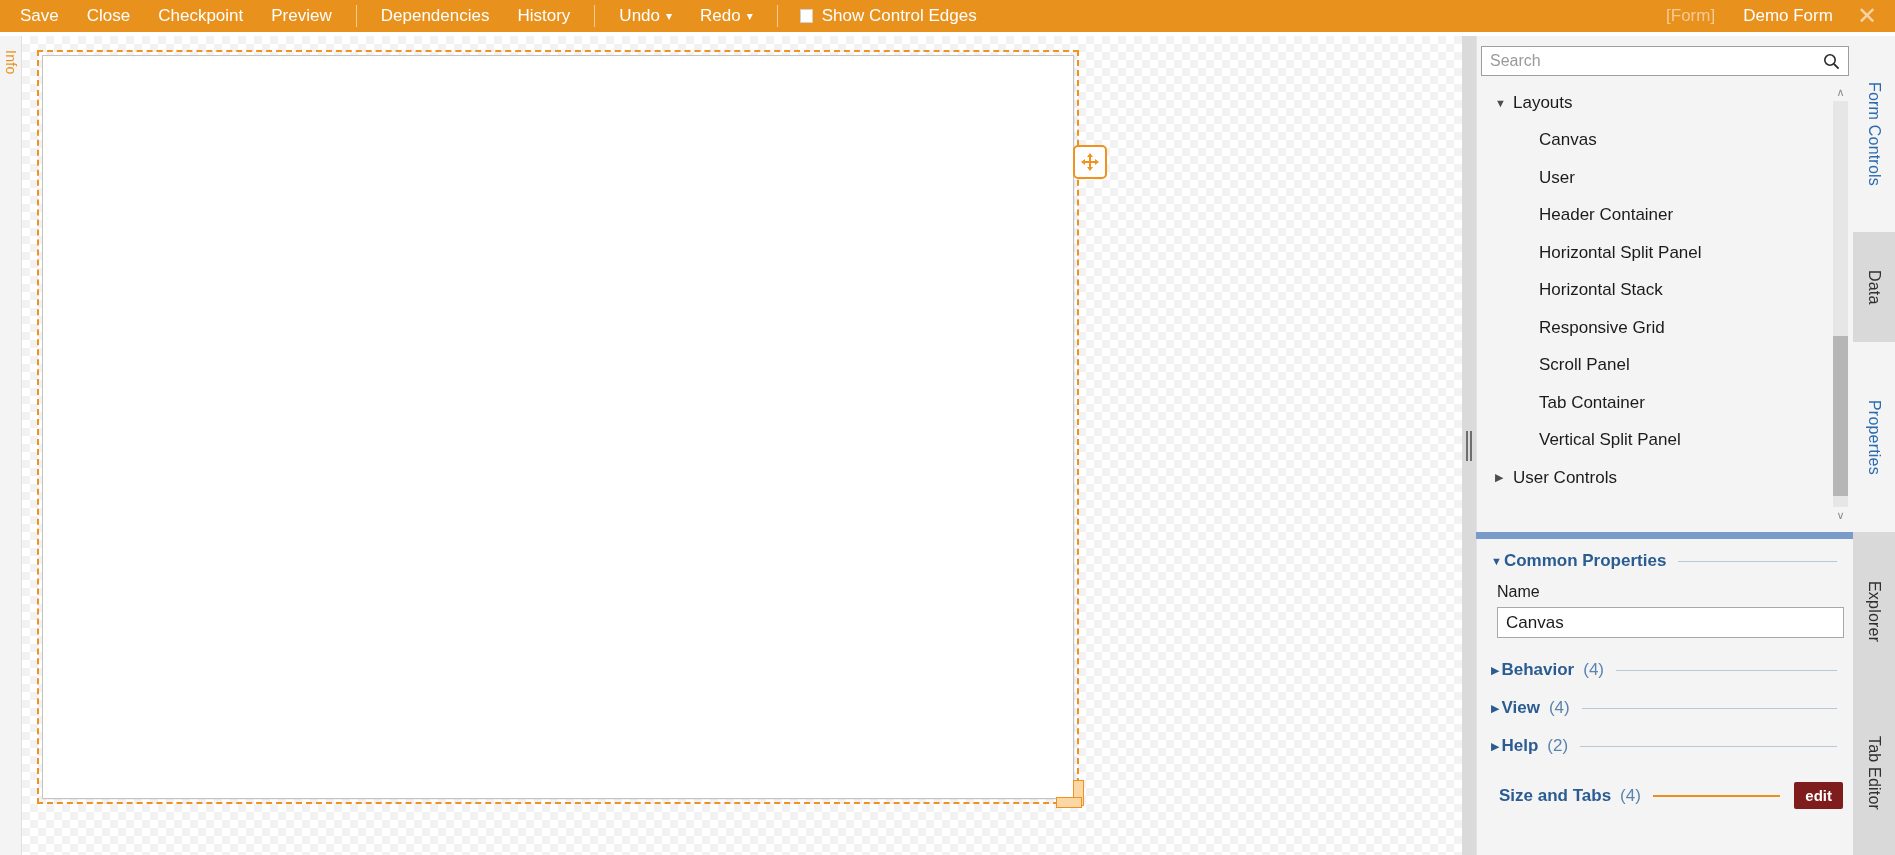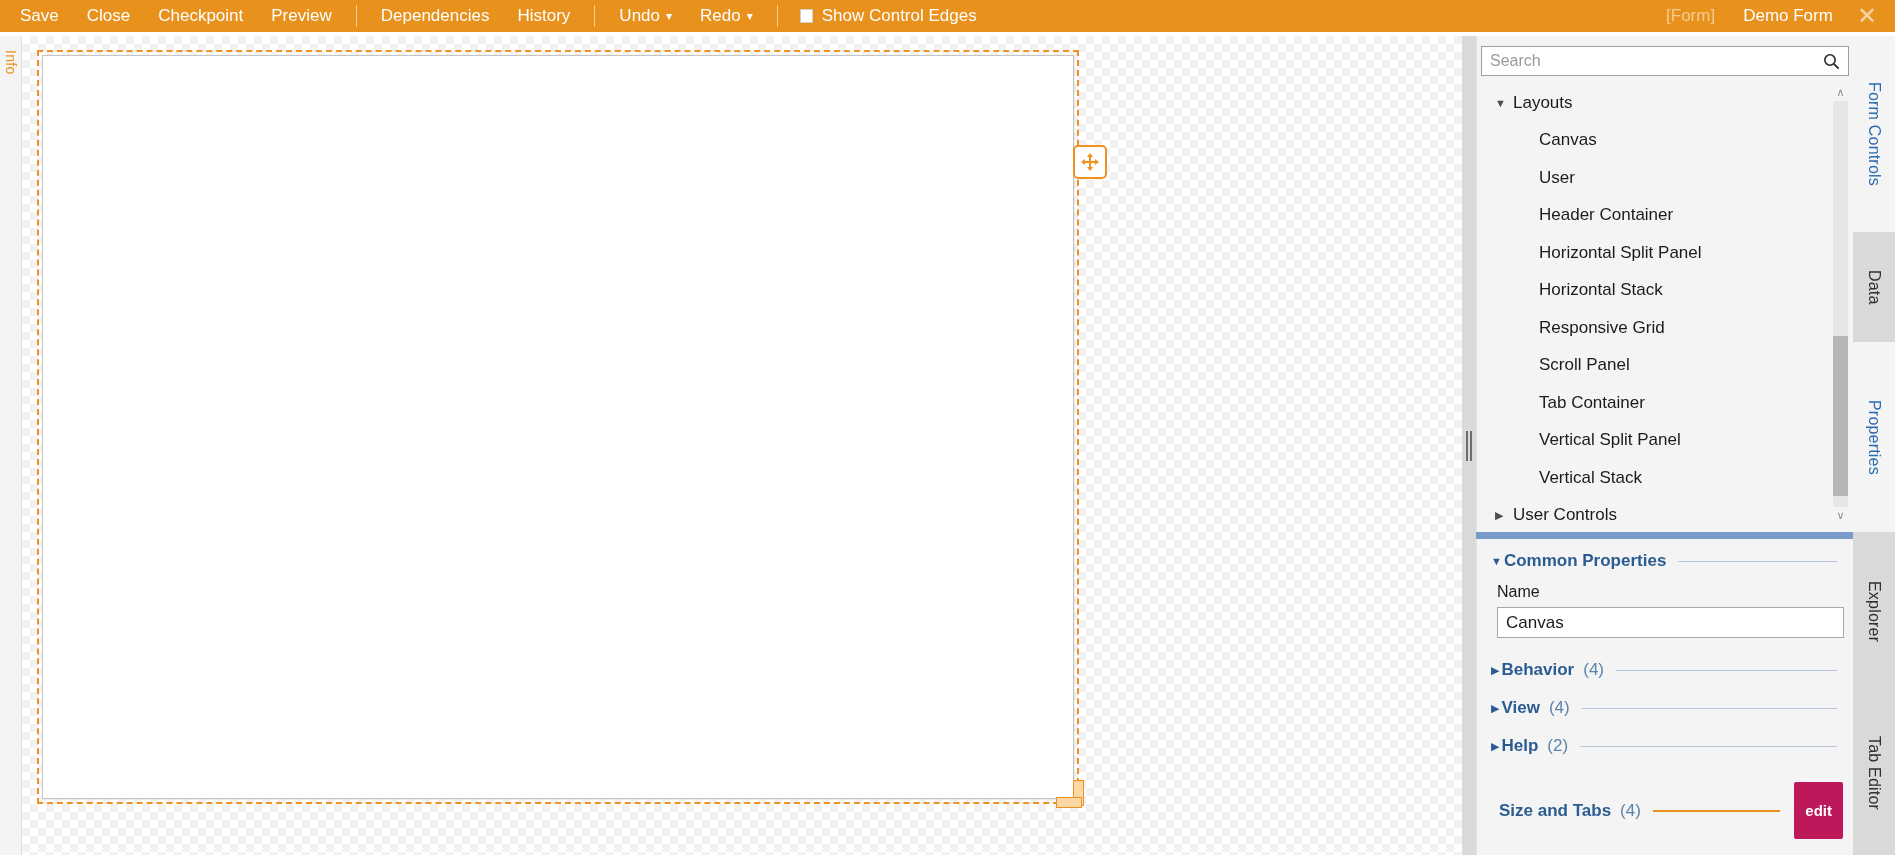--- a/index.html
+++ b/index.html
@@ -288,24 +288,24 @@
     display: block;
     width: 347px; height: 31px;
     background: #ffffff;
     border: 1px solid #a8a8a8;
     font-size: 17px; color: #1b1b1b;
     padding: 0 8px; margin-left: 6px; outline: none;
     font-family: "Liberation Sans", sans-serif;
   }
   .row-sizetabs { margin-top: 26px; }
   .edit-btn {
-    background: #be185d; color: #ffffff;
+    background: #7f1d1d; color: #ffffff;
     font-size: 15px; font-weight: bold;
     border: 0; border-radius: 2px;
-    padding: 20px 11px; cursor: pointer;
+    padding: 5px 11px; cursor: pointer;
     font-family: "Liberation Sans", sans-serif;
     margin-left: 8px;
   }
 
   
   .rail-tab {
     position: absolute; left: 0; width: 42px;
     writing-mode: vertical-rl;
     font-size: 16px; cursor: pointer;
     display: flex; align-items: center; justify-content: center;
@@ -414,23 +414,20 @@
               </div>
             <div class="tree-row leaf">
                 <span>Scroll Panel</span>
               </div>
             <div class="tree-row leaf">
                 <span>Tab Container</span>
               </div>
             <div class="tree-row leaf">
                 <span>Vertical Split Panel</span>
               </div>
-            <div class="tree-row leaf">
-                <span>Vertical Stack</span>
-              </div>
             <div class="tree-row group">
               <span class="tw">▶</span>
               <span>User Controls</span>
             </div>
           </div>
         </div>
 
         <div class="tree-sb">
           <div class="sb-arrow up">∧</div>
           <div class="sb-track">

